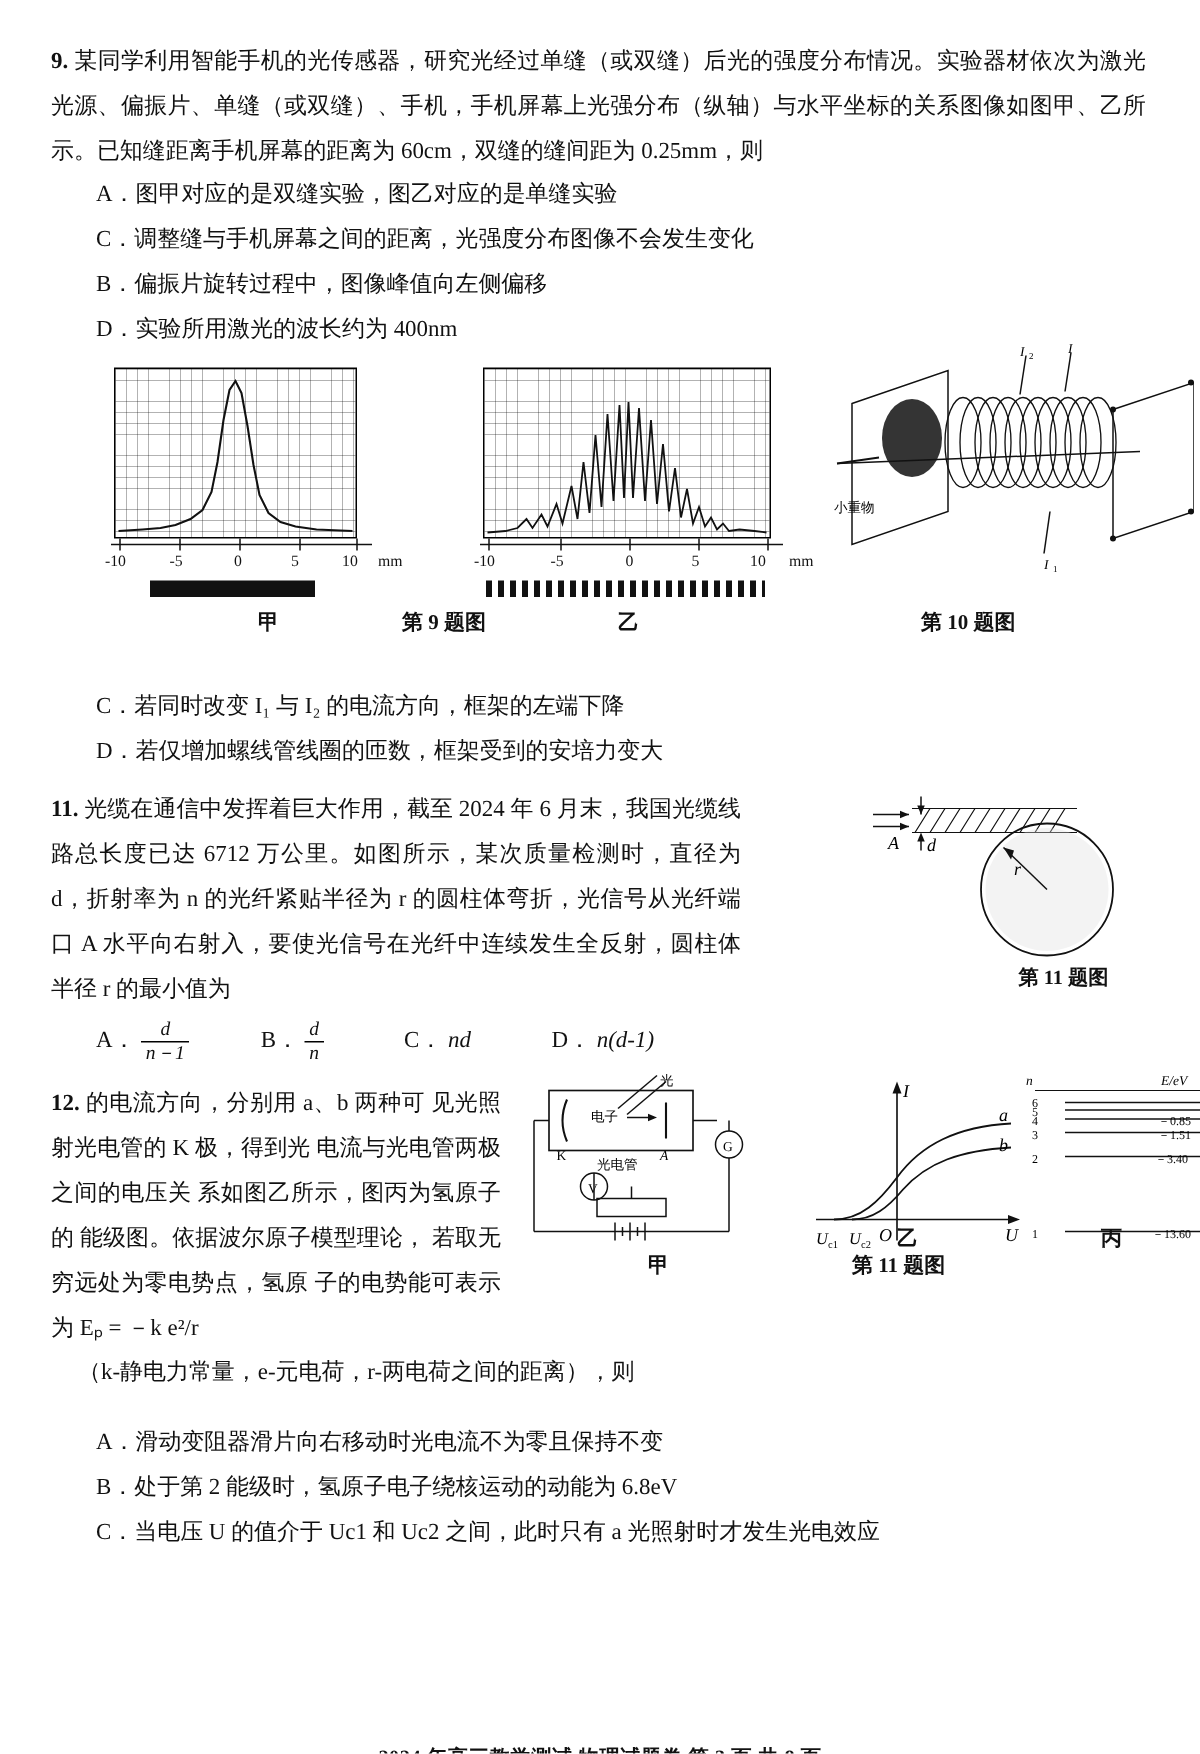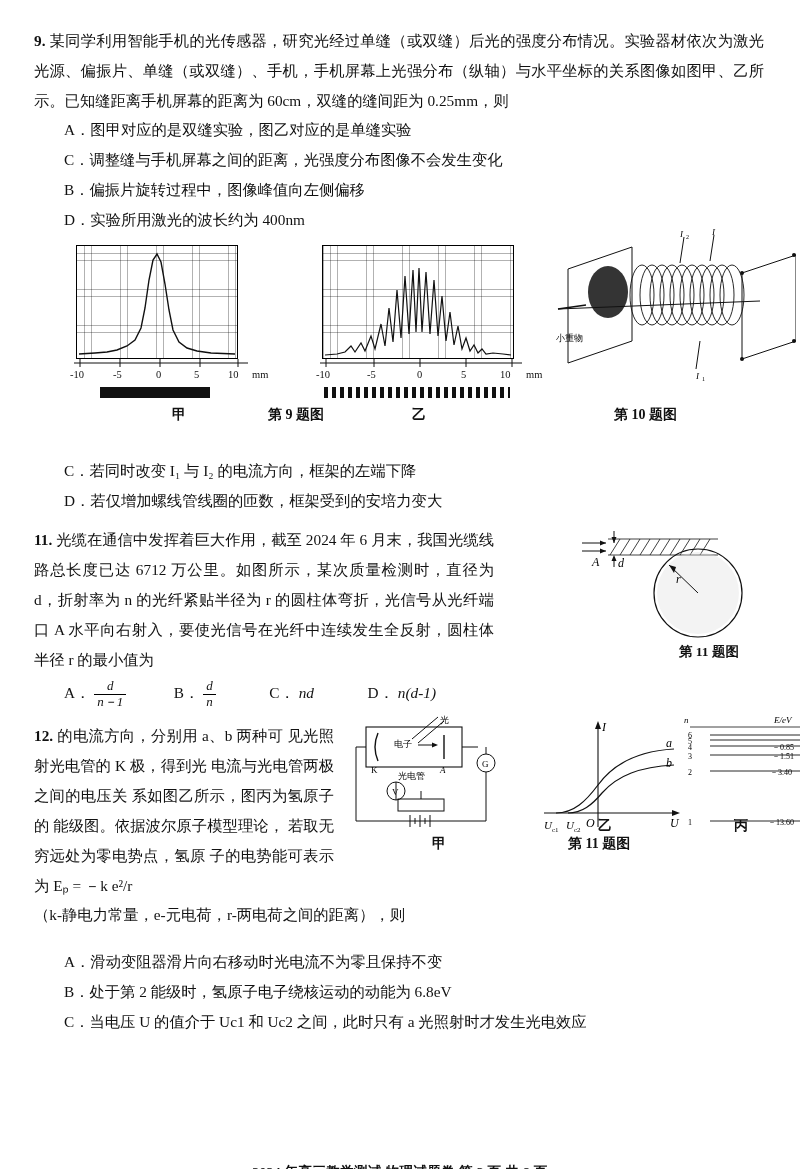--- a/index.html
+++ b/index.html
@@ -259,21 +259,21 @@
         <span>的电流方向，分别用 a、b 两种可</span>
         <span>见光照射光电管的 K 极，得到光</span>
         <span>电流与光电管两极之间的电压关</span>
         <span>系如图乙所示，图丙为氢原子的</span>
         <span>能级图。依据波尔原子模型理论，</span>
         <span>若取无穷远处为零电势点，氢原</span>
         <span>子的电势能可表示为</span>
         <span>Eₚ = －k e²/r</span>
       </span>
     </div>
-    <div class="qbody" style="">（k-静电力常量，e-元电荷，r-两电荷之间的距离），则</div>
+    <div class="qbody" style="margin-left:18px;">（k-静电力常量，e-元电荷，r-两电荷之间的距离），则</div>
 
     <div style="position:absolute;left:318px;top:-6px;width:180px;height:120px;">
       <svg width="180" height="120" viewBox="0 0 180 120">
         <rect x="14" y="12" width="96" height="40" fill="none" stroke="#111" stroke-width="1.1"></rect>
 
         <line x1="86" y1="2" x2="60" y2="24" stroke="#111" stroke-width="1"></line>
         <line x1="92" y1="6" x2="66" y2="28" stroke="#111" stroke-width="1"></line>
         <text x="88" y="8" font-size="9" font-family="serif">光</text>
 
         <path d="M26 18 Q20 32 26 46" fill="none" stroke="#111" stroke-width="1.4"></path>

